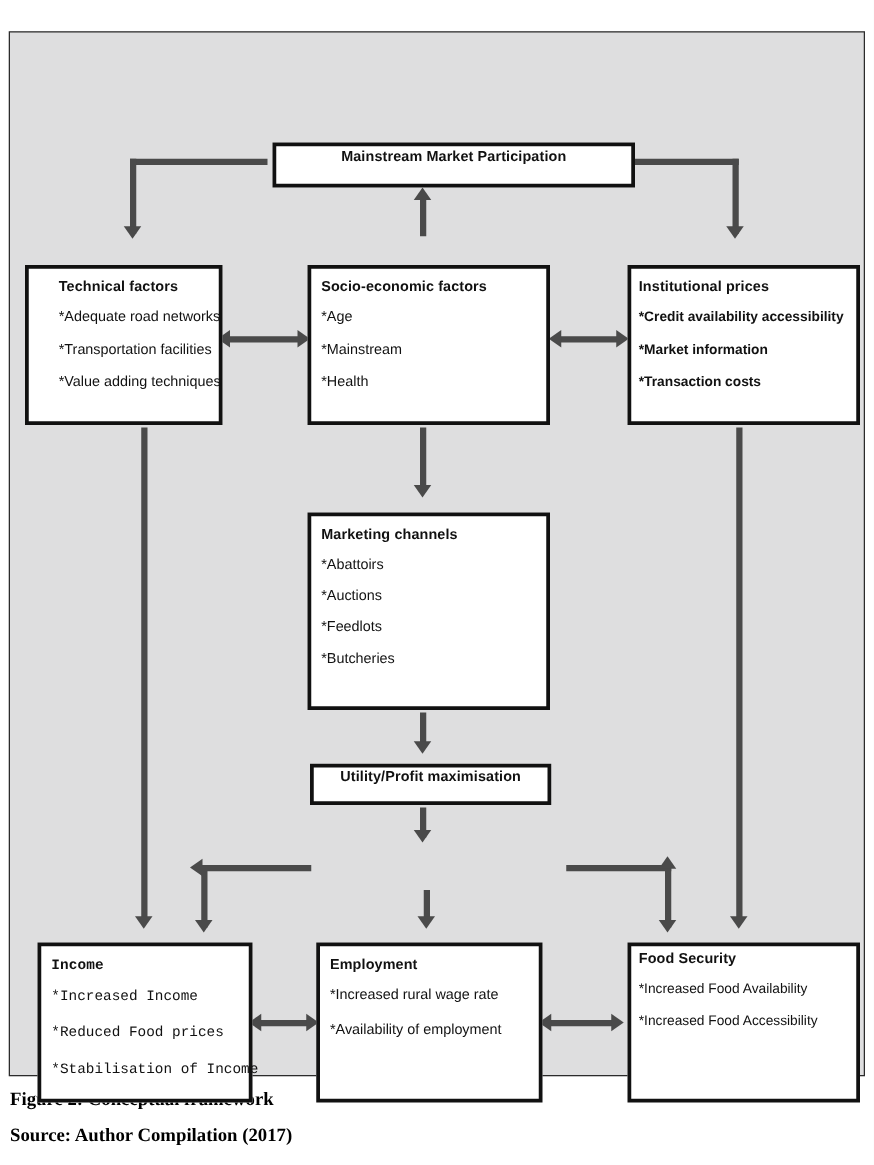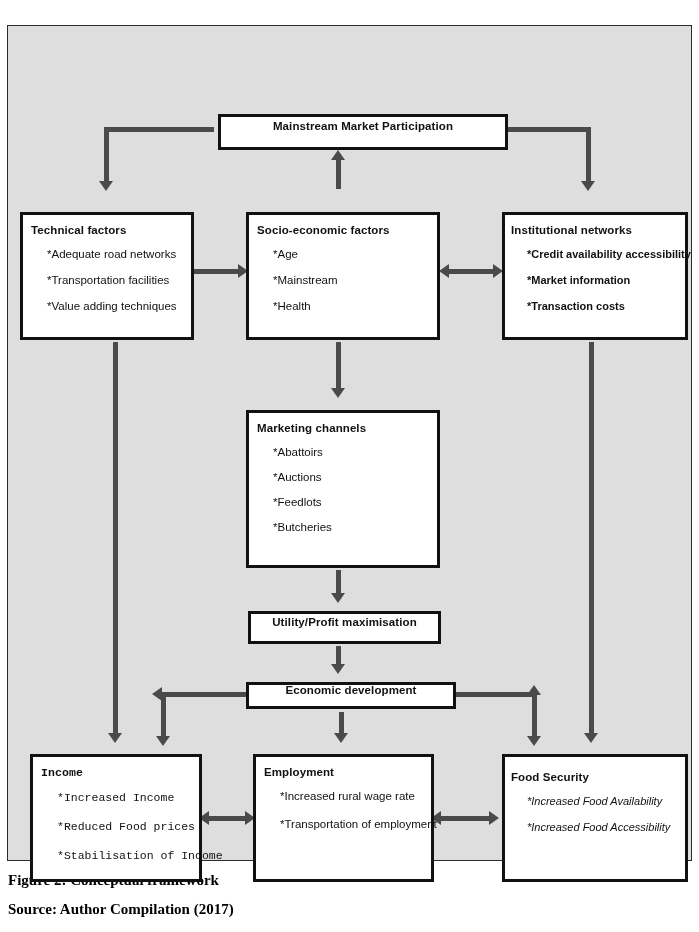--- a/index.html
+++ b/index.html
@@ -26,35 +26,35 @@
     font-size:11.5px;letter-spacing:.1px;
   }
   .box .item{
     color:#111;font-size:11.5px;text-align:left;white-space:nowrap;
   }
   .box.centered{display:flex;align-items:center;justify-content:center;}
   .box.centered .title{font-size:11.5px;}
 
   
   #box-mainstream{left:210px;top:88px;width:290px;height:36px;}
-  #box-technical{left:12px;top:186px;width:174px;height:128px;padding:9px 8px 0 8px;}
+  #box-technical{left:12px;top:186px;width:158px;height:128px;padding:9px 8px 0 24px;}
   #box-socio{left:238px;top:186px;width:194px;height:128px;padding:9px 8px 12px 8px;}
   #box-institutional{left:494px;top:186px;width:186px;height:128px;padding:9px 6px 0 6px;}
   #box-marketing{left:238px;top:384px;width:194px;height:158px;padding:9px 8px 0 8px;}
   #box-utility{left:240px;top:585px;width:193px;height:33px;}
   #box-economic{left:238px;top:656px;width:210px;height:27px;}
   #box-income{left:22px;top:728px;width:172px;height:128px;padding:9px 8px 0 8px;font-family:Liberation Mono, monospace;}
   #box-employment{left:245px;top:728px;width:181px;height:128px;padding:9px 8px 0 8px;}
-  #box-food{left:494px;top:728px;width:186px;height:128px;padding:14px 6px 0 6px;}
+  #box-food{left:494px;top:728px;width:186px;height:128px;padding:4px 6px 0 6px;}
 
   
   .box .title{margin:0 0 12px 0;}
-  .box .item{margin:0 0 14px 16px;}
+  .box .item{margin:0 0 14px 0;}
   #box-institutional .item{font-size:11px;font-weight:bold;}
-  #box-food .item{font-size:11px;font-style:italic;}
+  #box-food .item{font-size:11px;}
   #box-marketing .item{margin-bottom:13px;}
   #box-employment .item{margin-bottom:16px;}
   #box-income .item{margin-bottom:16px;}
 
   
   .ln{position:absolute;background:#4a4a4a;z-index:3;}
   .ln.h{height:5px;}
   .ln.v{width:5px;}
   .head{position:absolute;width:0;height:0;z-index:4;}
   .head.down{border-left:7px solid transparent;border-right:7px solid transparent;border-top:10px solid #4a4a4a;}
@@ -144,53 +144,50 @@
     </div>
 
     <div class="box" id="box-socio">
       <div class="title">Socio-economic factors</div>
       <div class="item">*Age</div>
       <div class="item">*Mainstream</div>
       <div class="item">*Health</div>
     </div>
 
     <div class="box" id="box-institutional">
-      <div class="title">Institutional networks</div>
+      <div class="title">Institutional prices</div>
       <div class="item">*Credit availability accessibility</div>
       <div class="item">*Market information</div>
       <div class="item">*Transaction costs</div>
     </div>
 
     <div class="box centered" id="box-utility">
       <div class="title">Utility/Profit maximisation</div>
     </div>
 
     <div class="box" id="box-marketing">
       <div class="title">Marketing channels</div>
       <div class="item">*Abattoirs</div>
       <div class="item">*Auctions</div>
       <div class="item">*Feedlots</div>
       <div class="item">*Butcheries</div>
     </div>
 
-    <div class="box centered" id="box-economic">
-      <div class="title">Economic development</div>
-    </div>
 
     <div class="box" id="box-income">
       <div class="title">Income</div>
       <div class="item">*Increased Income</div>
       <div class="item">*Reduced Food prices</div>
       <div class="item">*Stabilisation of Income</div>
     </div>
 
     <div class="box" id="box-employment">
       <div class="title">Employment</div>
       <div class="item">*Increased rural wage rate</div>
-      <div class="item">*Transportation of employment</div>
+      <div class="item">*Availability of employment</div>
     </div>
 
     <div class="box" id="box-food">
       <div class="title">Food Security</div>
       <div class="item">*Increased Food Availability</div>
       <div class="item">*Increased Food Accessibility</div>
     </div>
 
   </div>
 

